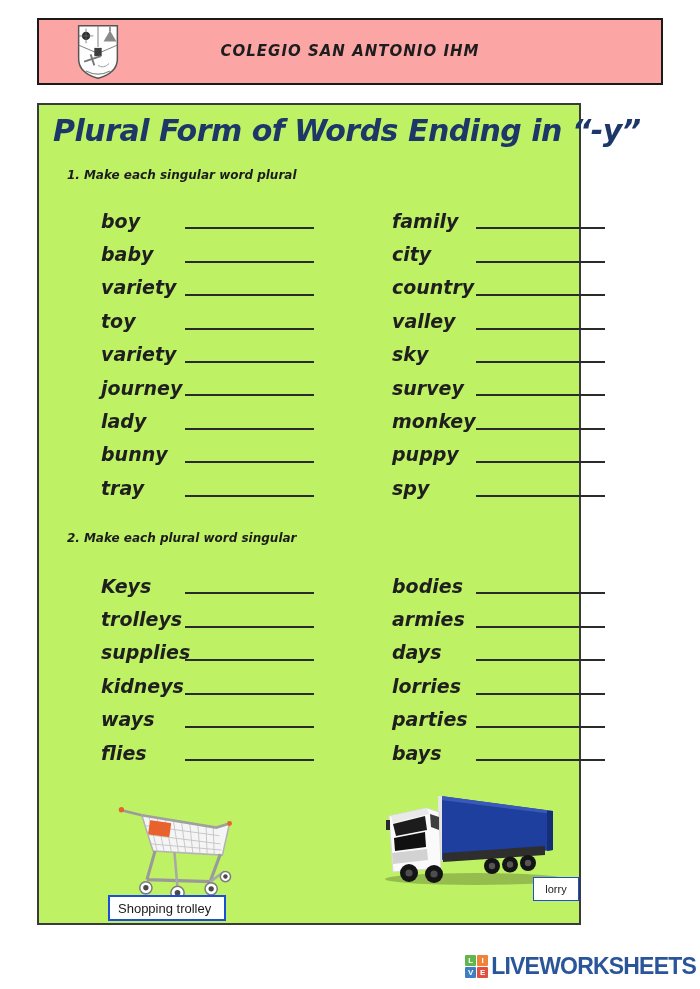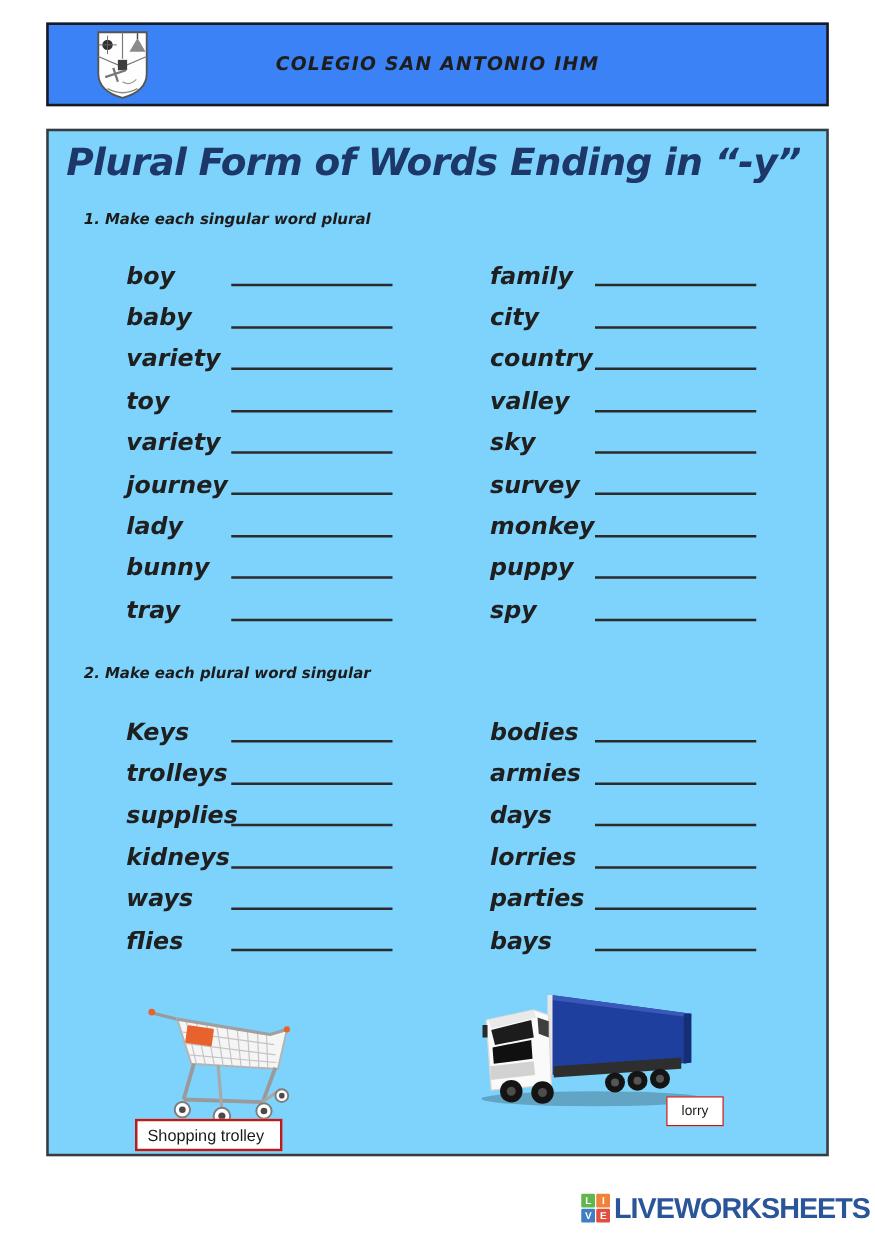--- a/index.html
+++ b/index.html
@@ -11,31 +11,31 @@
   }
   *{box-sizing:border-box;margin:0;padding:0;}
   body{background:#fff;}
   .page{
     position:relative;width:700px;height:989px;background:#ffffff;
     font-family:"DejaVu Sans",sans-serif;overflow:hidden;
   }
   
   .header-box{
     position:absolute;left:37px;top:18px;width:626px;height:67px;
-    border:2px solid #1a1a1a;background:#3b82f6;
+    border:2px solid #1a1a1a;background:#fca5a5;
   }
   .crest{position:absolute;left:30px;top:3px;width:58px;height:59px;}
   .school-name{
     position:absolute;left:0;right:0;top:22px;text-align:center;
     font-style:italic;font-weight:bold;font-size:15px;letter-spacing:1px;color:#1d1d1d;
   }
   
   .main-box{
-    position:absolute;left:37px;top:103px;width:626px;height:822px;
-    border:2px solid #3a3a3a;background:#7dd3fc;
+    position:absolute;left:37px;top:103px;width:544px;height:822px;
+    border:2px solid #3a3a3a;background:#bef264;
   }
   .title{
     position:absolute;left:14px;top:8px;white-space:nowrap;
     font-style:italic;font-weight:bold;font-size:30px;letter-spacing:-0.5px;
     color:var(--title-navy);
   }
   .sec-heading{
     position:absolute;left:28px;white-space:nowrap;
     font-style:italic;font-weight:bold;font-size:12px;color:#1c1c1c;
   }
@@ -53,21 +53,21 @@
     line-height:1.15;white-space:nowrap;
   }
   .blank{
     width:129px;height:0;border-bottom:2.5px solid var(--line-dark);
     margin-bottom:3px;
   }
   
   .trolley-img{position:absolute;left:79px;top:693px;width:118px;height:102px;}
   .truck-img{position:absolute;left:340px;top:683px;width:192px;height:104px;}
   .caption-box{
-    position:absolute;background:#fff;border:2px solid #b91c1c;
+    position:absolute;background:#fff;border:2px solid #1d4ed8;
     font-family:"Liberation Sans",sans-serif;font-style:normal;color:#1a1a1a;
     display:flex;align-items:center;
   }
   .trolley-caption{left:69px;top:790px;width:118px;height:26px;font-size:13px;padding-left:8px;}
   .lorry-caption{left:494px;top:772px;width:46px;height:24px;font-size:11px;justify-content:center;border-width:1.5px;}
   
   .lw-logo{
     position:absolute;top:951px;right:4px;height:30px;
     display:flex;align-items:center;gap:3px;
   }

